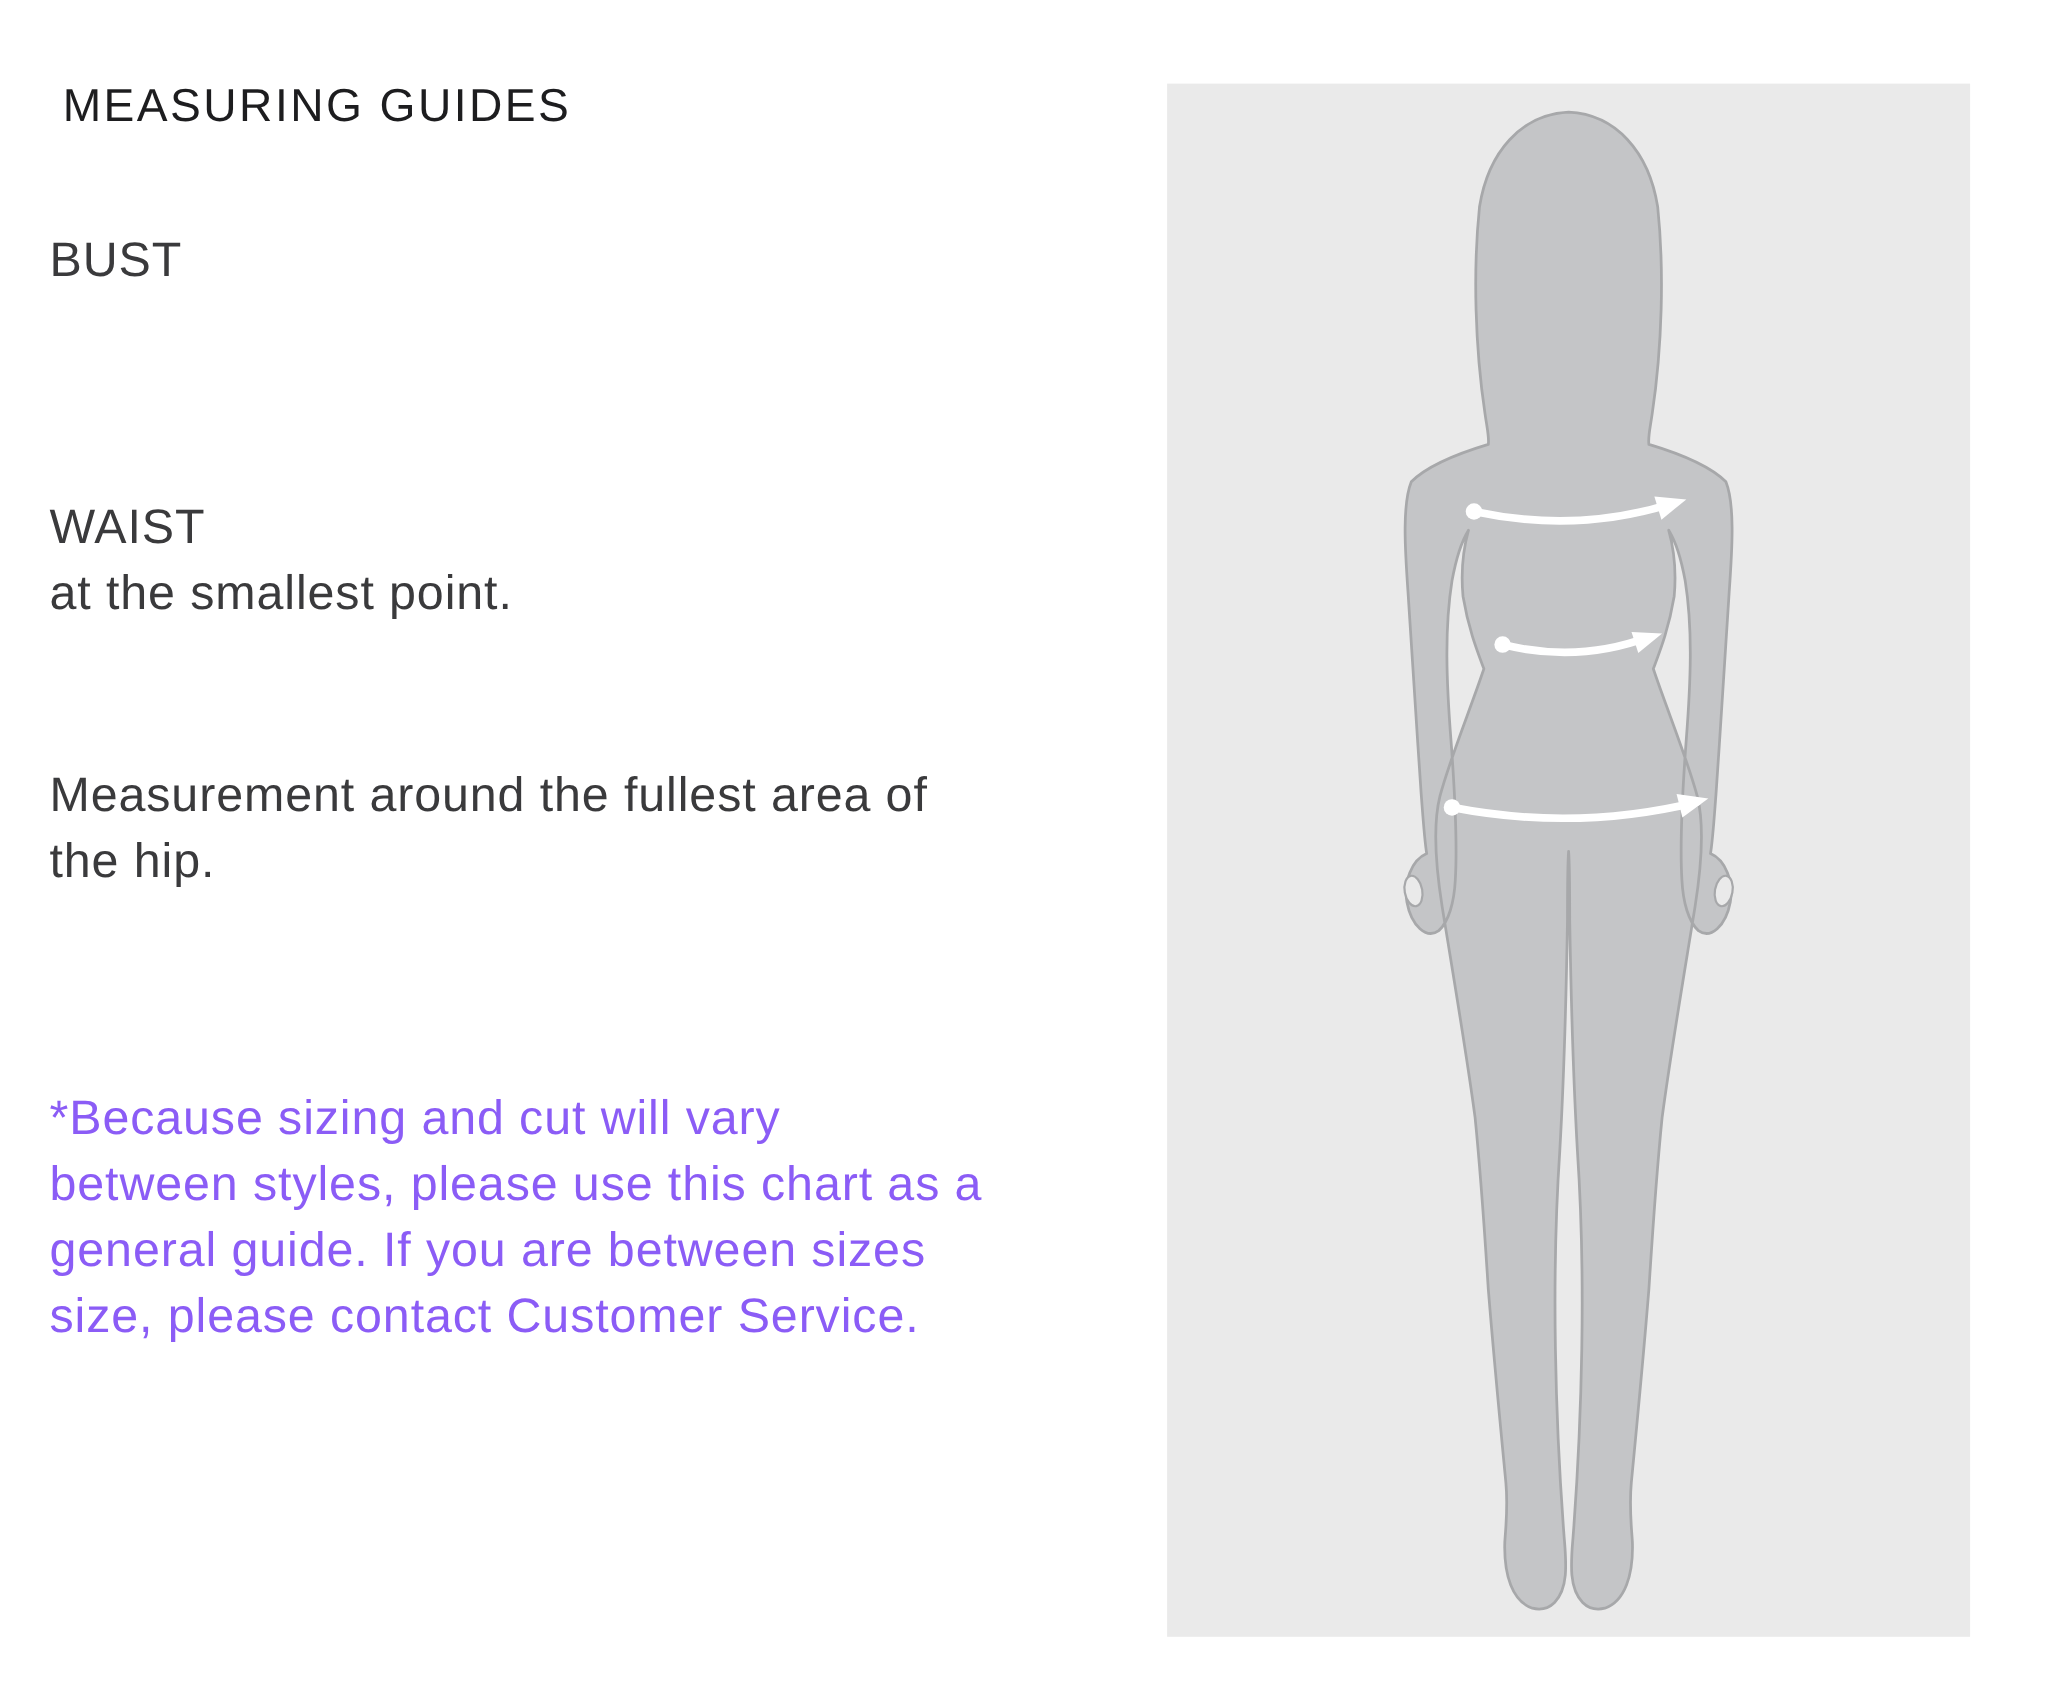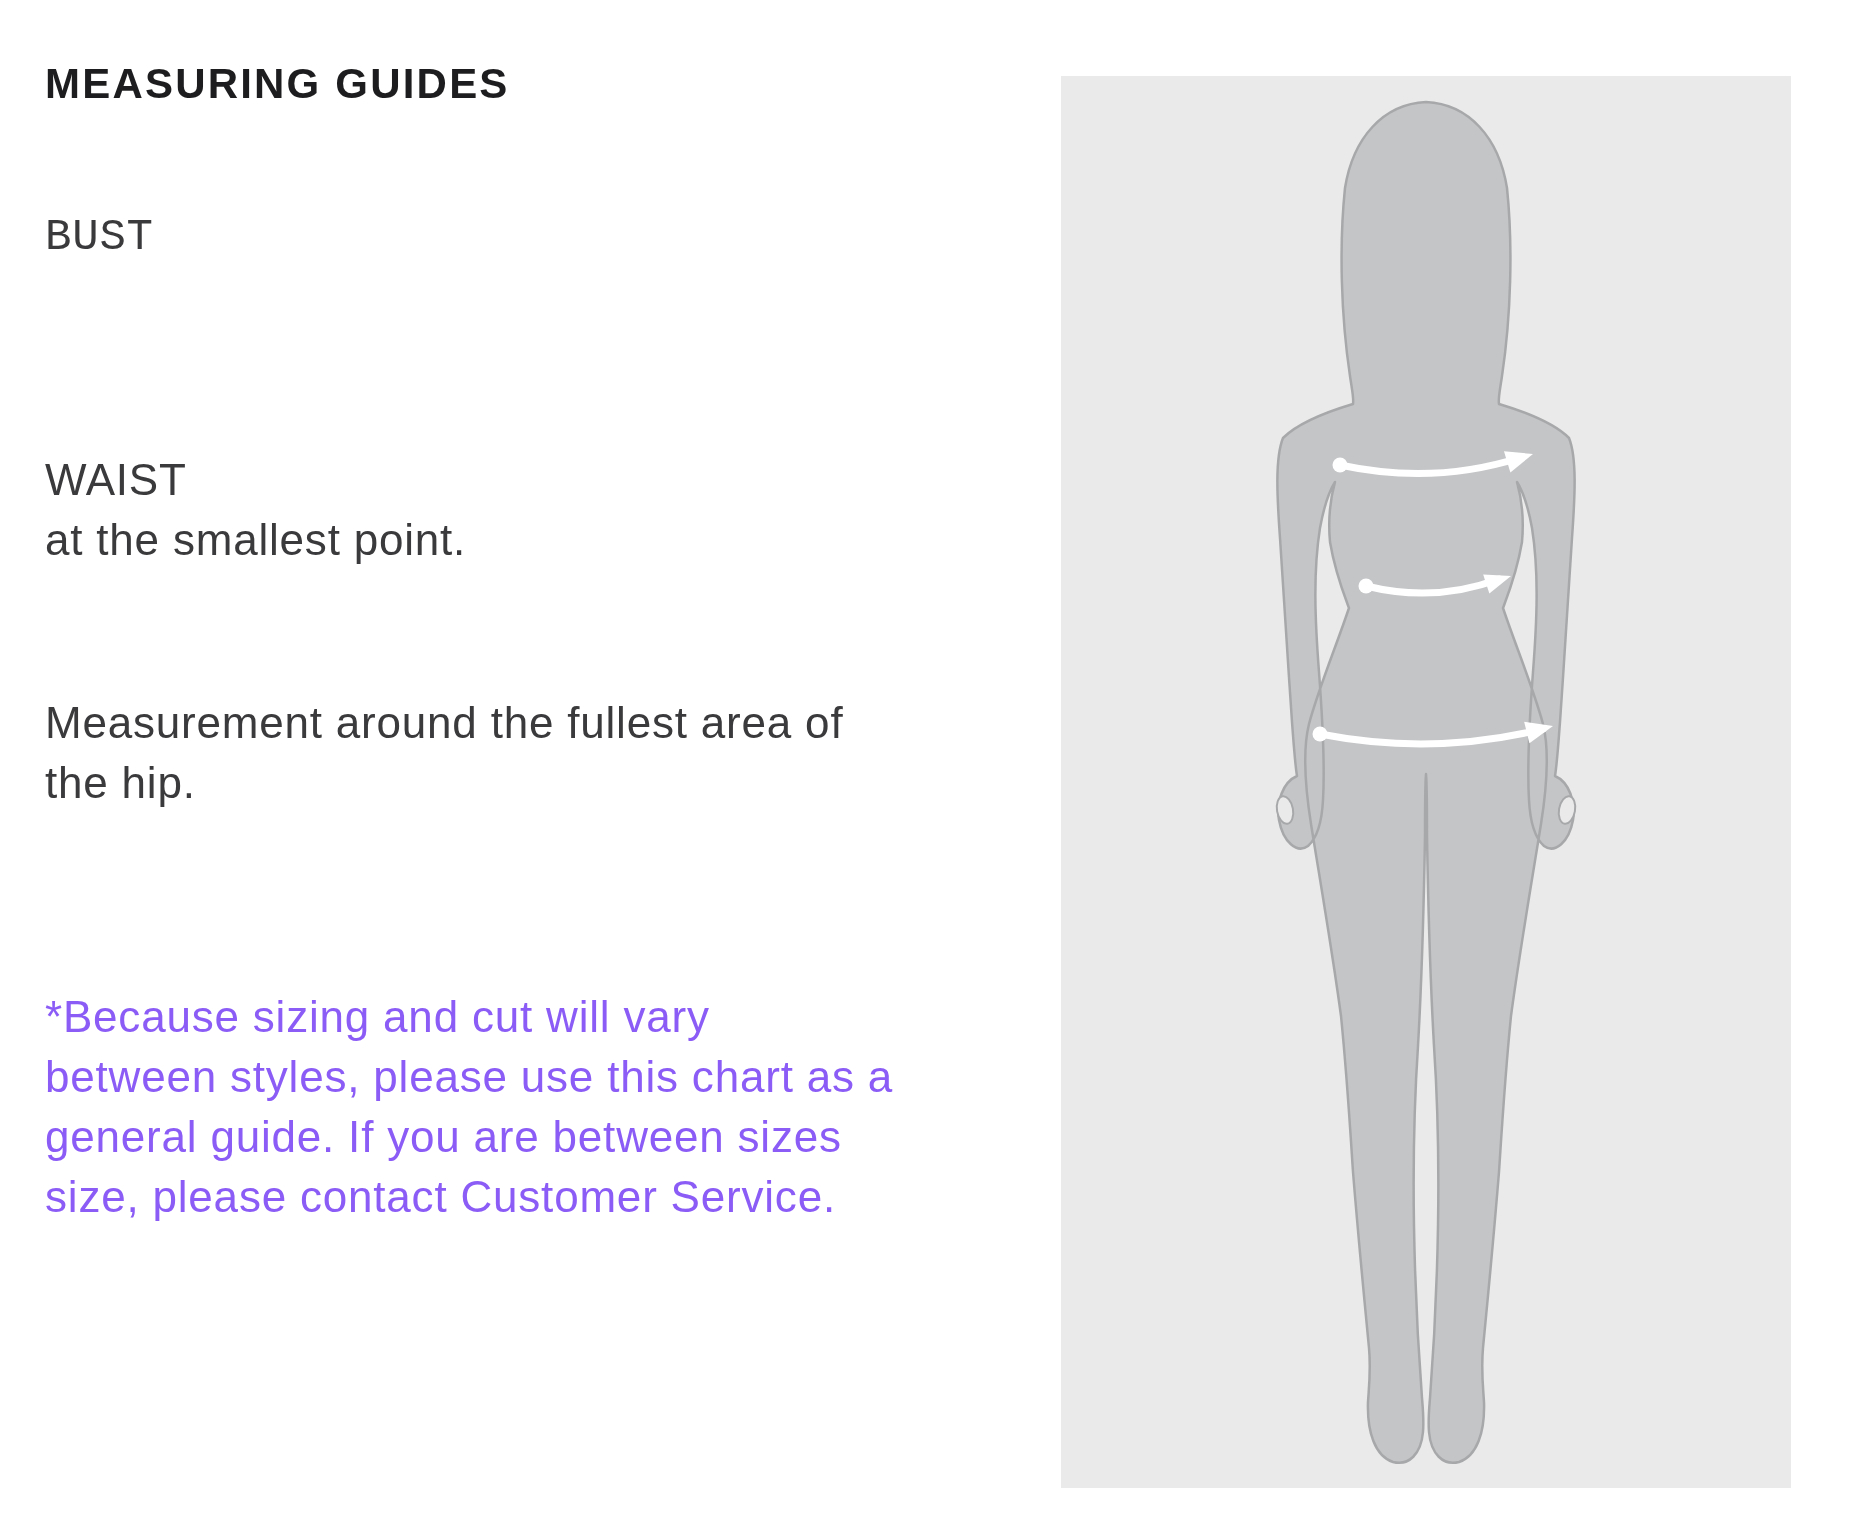--- a/index.html
+++ b/index.html
@@ -1,26 +1,26 @@
 <!DOCTYPE html>
 <html><head>
 <meta charset="utf-8">
 <style>
   html,body{margin:0;padding:0;background:#ffffff;}
   body{width:1859px;height:1532px;position:relative;overflow:hidden;
        font-family:"Liberation Sans",sans-serif;}
   .page{position:absolute;inset:0;background:#ffffff;}
 
-  .title{position:absolute;left:45px;top:60px;margin:0;
-         font-size:42px;font-weight:bold;letter-spacing:2.2px;color:#1d1d1f;text-align:right;}
+  .title{position:absolute;left:45px;top:60px;margin:12px;
+         font-size:42px;font-weight:normal;letter-spacing:2.2px;color:#1d1d1f;text-align:right;}
 
   .sec{position:absolute;left:45px;font-size:44px;line-height:60px;
        color:#3a3a3c;letter-spacing:0.8px;white-space:nowrap;}
   .sec .label{font-size:44px;}
-  .sec-bust{top:207px;font-family:Liberation Mono, monospace;}
+  .sec-bust{top:207px;}
   .sec-waist{top:450px;}
   .sec-hip{top:693px;}
 
   .disclaimer{position:absolute;left:45px;top:987px;font-size:44px;
               line-height:60px;color:#8b5cf6;letter-spacing:0.8px;white-space:nowrap;}
 
   .figure-panel{position:absolute;left:1061px;top:76px;width:730px;height:1412px;
                 background:#eaeaea;}
   .figure-panel svg{display:block;width:730px;height:1412px;}
 </style>

